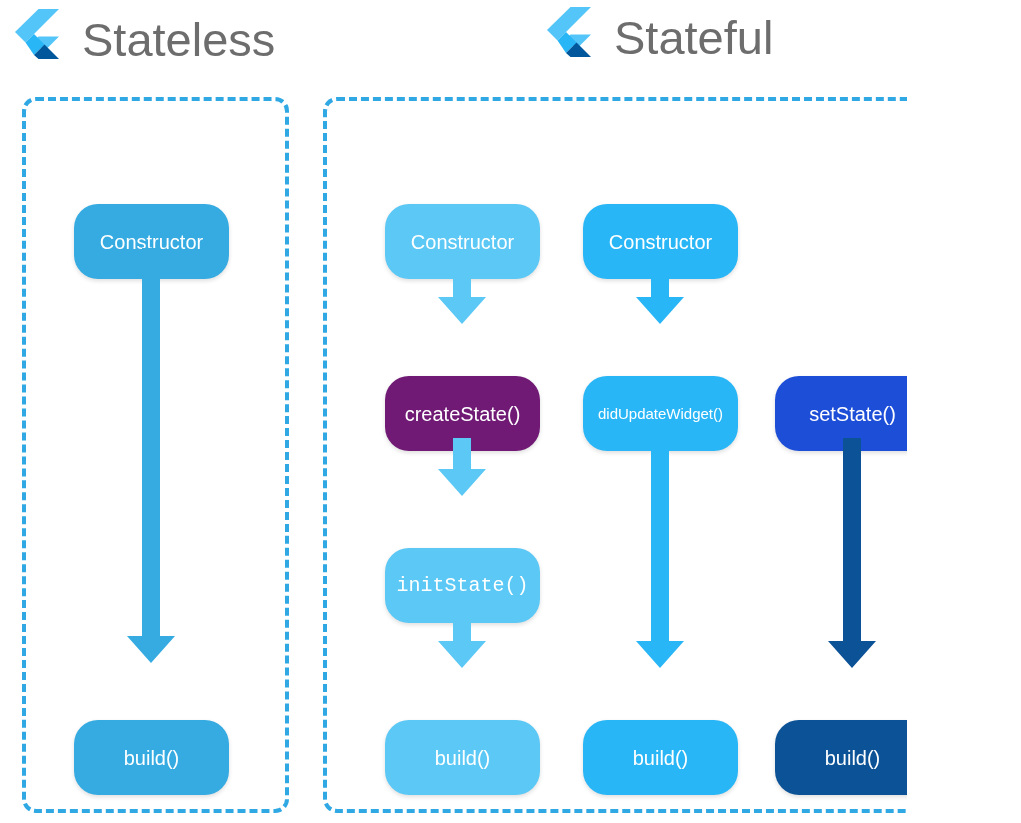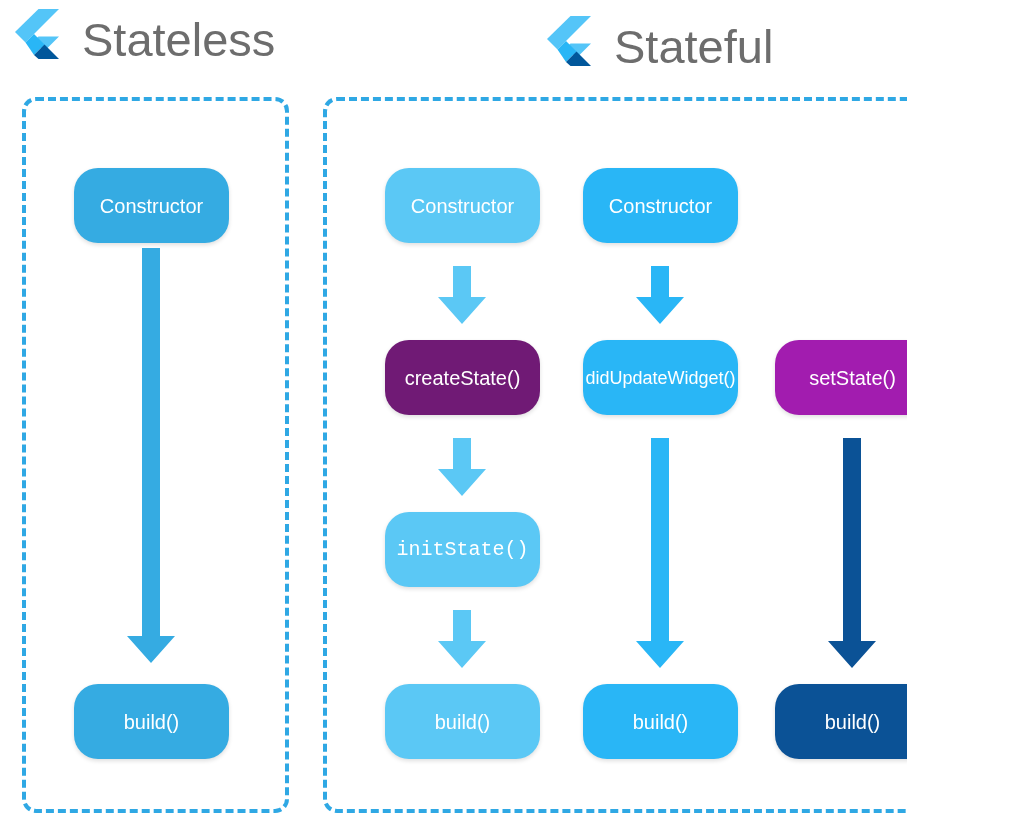--- a/index.html
+++ b/index.html
@@ -18,21 +18,21 @@
   }
 
   
   .header {
     position: absolute;
     display: flex;
     align-items: center;
     gap: 22px;
   }
   .header-stateless { left: 8px;  top: 8px; }
-  .header-stateful  { left: 540px; top: 15px; }
+  .header-stateful  { left: 540px; top: 6px; }
 
   .flutter-logo {
     width: 52px;
     height: 62px;
     position: relative;
     flex: 0 0 auto;
   }
   .flutter-logo svg { display: block; width: 100%; height: 100%; }
 
   .header-title {
@@ -74,22 +74,23 @@
     display: flex;
     align-items: center;
     justify-content: center;
     color: #ffffff;
     font-size: 20px;
     font-family: "Liberation Sans", sans-serif;
     font-weight: 400;
     text-align: center;
     line-height: 1;
     box-shadow: 0 2px 4px rgba(0,0,0,0.13);
-  }
-  .node.small-label { font-size: 18px; text-align: center; }
+    margin-top: 36px;
+  }
+  .node.small-label { font-size: 15px; text-align: center; }
 
   
   .arrow { position: absolute; }
   .arrow svg { display: block; }
 </style>
 </head>
 <body>
 
 <div id="canvas">
 
@@ -186,21 +187,21 @@
   <div class="arrow" style="left:636px; top:438px;">
     <svg width="48" height="230" viewBox="0 0 48 230" xmlns="http://www.w3.org/2000/svg">
       <polygon points="15,0 33,0 33,203 48,203 24,230 0,203 15,203" fill="#29B6F6"></polygon>
     </svg>
   </div>
 
   <div class="node" style="left:583px; top:684px; background:#29B6F6;">
     <span>build()</span>
   </div>
 
-  <div class="node" style="left:775px; top:340px; background:#a21caf;">
+  <div class="node" style="left:775px; top:340px; background:#1d4ed8;">
     <span>setState()</span>
   </div>
 
   <div class="arrow" style="left:828px; top:438px;">
     <svg width="48" height="230" viewBox="0 0 48 230" xmlns="http://www.w3.org/2000/svg">
       <polygon points="15,0 33,0 33,203 48,203 24,230 0,203 15,203" fill="#0B5296"></polygon>
     </svg>
   </div>
 
   <div class="node" style="left:775px; top:684px; background:#0B5296;">

